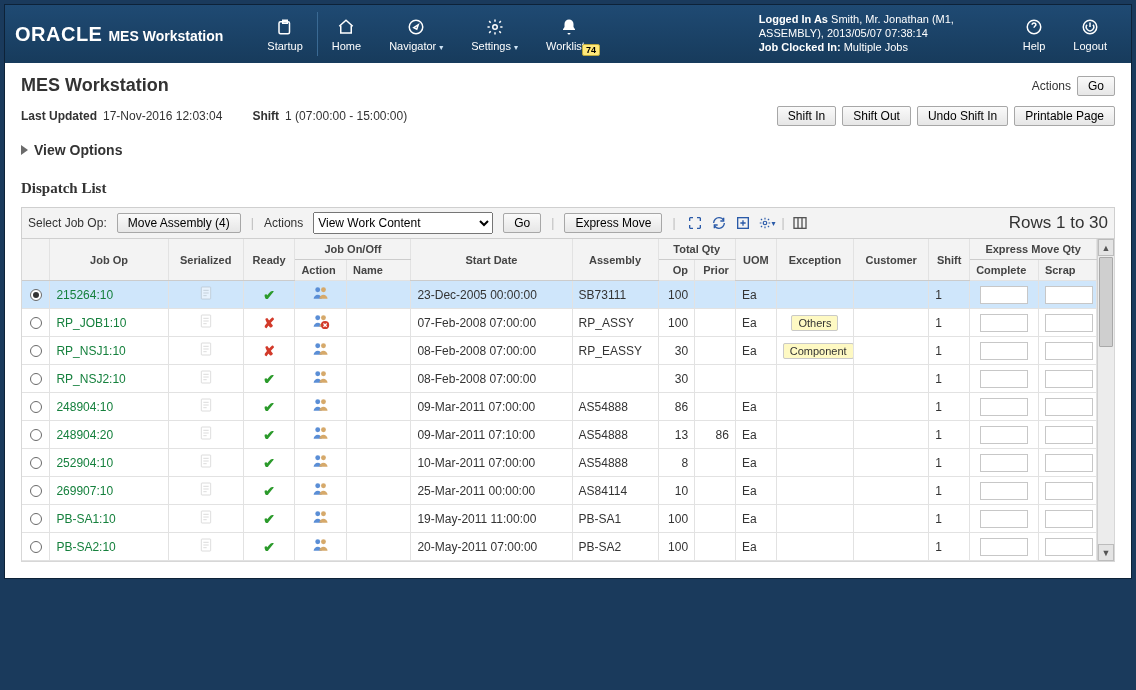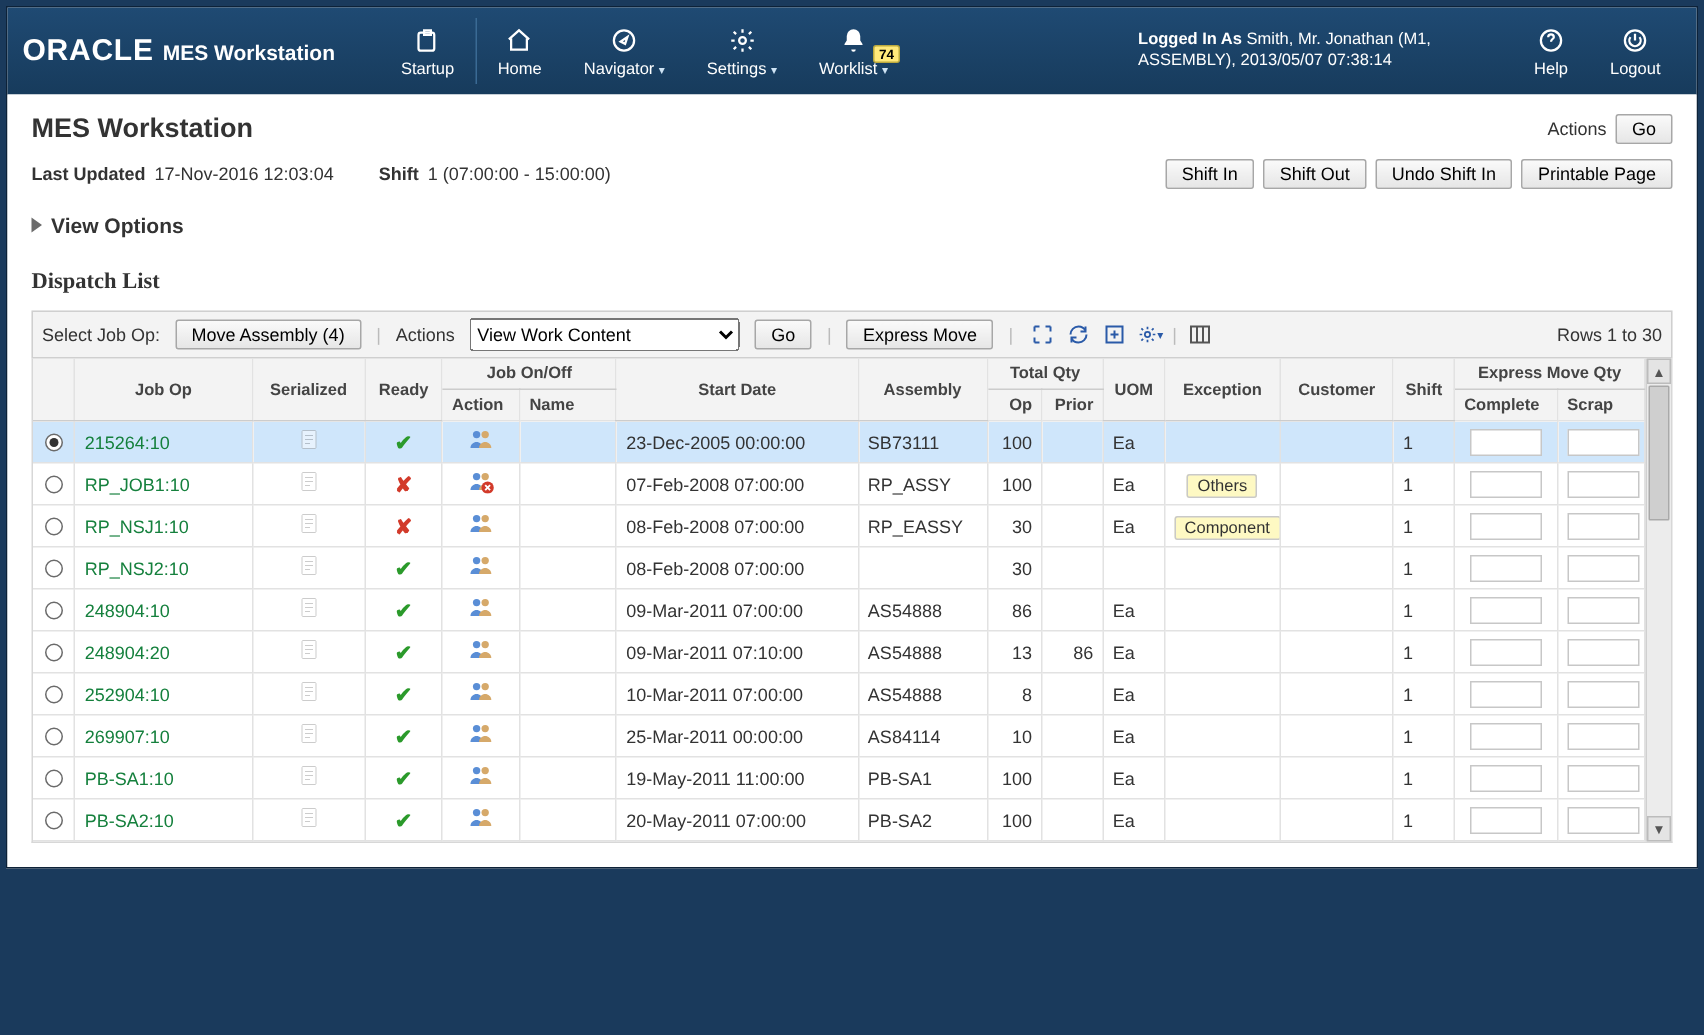--- a/index.html
+++ b/index.html
@@ -26,21 +26,21 @@
   .navitems { display: flex; align-items: center; gap: 0; }
   .navitem {
     display: flex; flex-direction: column; align-items: center; justify-content: center;
     padding: 4px 14px; font-size: 11px; color: #fff; cursor: pointer; position: relative;
   }
   .navitem.sep-after { border-right: 1px solid #3a6a94; }
   .navicon { width: 22px; height: 22px; display:flex;align-items:center;justify-content:center; }
   .navlabel { margin-top: 2px; white-space: nowrap; }
   .navitem .chev { font-size: 8px; margin-left: 3px; color: #cfe4f5; }
   .badge {
-    position: absolute; top: 18px; right: 6px;
+    position: absolute; top: 32px; right: 6px;
     background: #ffe97a; color: #000; font-size: 9px; padding: 0 3px; border-radius: 2px; border:1px solid #bba93e;font-weight:bold;
   }
   .userinfo {
     margin-left: auto; font-size: 11px; line-height: 1.25;
     max-width: 260px; padding: 0 10px;
   }
   .userinfo b { font-weight: bold; }
   .content { padding: 12px 16px 16px 16px; background: #fff; }
   .pagetitle-row { display:flex; align-items:center; gap:10px; }
   .pagetitle { font-size: 18px; font-weight: bold; color: #333; }
@@ -59,21 +59,21 @@
   .tri { width:0;height:0;border-top:5px solid transparent;border-bottom:5px solid transparent;border-left:7px solid #6b6b6b; }
   .dispatch-title { font-size:15px; font-weight:bold; margin-top:22px;font-family:Liberation Serif, serif; }
   .toolbar {
     border:1px solid #cfcfcf; background:#f3f3f3; margin-top:10px;
     padding:4px 6px; display:flex; align-items:center; gap:10px; font-size:12px;
   }
   .toolbar .sep { color:#bbb; }
   .toolbar select { height:22px; font-size:12px; }
   .toolicons { display:flex; align-items:center; gap:6px; }
   .toolicons .ti { width:18px;height:18px; display:flex;align-items:center;justify-content:center; cursor:pointer; color:#2a5aa8;}
-  .rowsinfo { margin-left:auto; font-size:12px; color:#333; }
+  .rowsinfo { margin-left:auto; font-size:17px; color:#333; }
   .tablewrap { border:1px solid #d7d7d7; border-top:none; position: relative; display:flex; align-items:stretch; }
   table.tbl { border-collapse: collapse; width: 100%; font-size:12px; table-layout: fixed; }
   table.tbl th, table.tbl td {
     border-right:1px solid #e2e2e2; border-bottom:1px solid #e2e2e2;
     padding: 4px 6px; text-align:left; vertical-align: middle; overflow:hidden; white-space:nowrap;
   }
   table.tbl thead th { background:#f3f3f3; font-weight:bold; font-size:11px; color:#444; }
   table.tbl thead tr.group th { text-align:center; border-bottom:1px solid #ccc; }
   .num { text-align:right !important; }
   .center { text-align:center !important; }
@@ -152,20 +152,21 @@
               <path d="M12 2a6 6 0 00-6 6v4l-2 3v1h16v-1l-2-3V8a6 6 0 00-6-6zM10 20a2 2 0 004 0h-4z"></path>
             </svg>
         </span>
         <span class="badge">74</span>
         <span class="navlabel"><span>Worklist</span><span class="chev">▾</span></span>
       </div>
     </div>
 
     <div class="userinfo">
       <div><b>Logged In As</b> <span>Smith, Mr. Jonathan (M1, ASSEMBLY), 2013/05/07 07:38:14</span></div>
+      <div><b>Job Clocked In:</b> <span>Multiple Jobs</span></div>
     </div>
 
     <div class="navitems">
       <div class="navitem">
         <span class="navicon">
           <svg width="18" height="18" viewBox="0 0 24 24" fill="none" stroke="#fff" stroke-width="2">
               <circle cx="12" cy="12" r="9"></circle>
               <path d="M9.5 9a2.5 2.5 0 115 0c0 1.5-2.5 2-2.5 4M12 17h.01"></path>
             </svg>
         </span>

